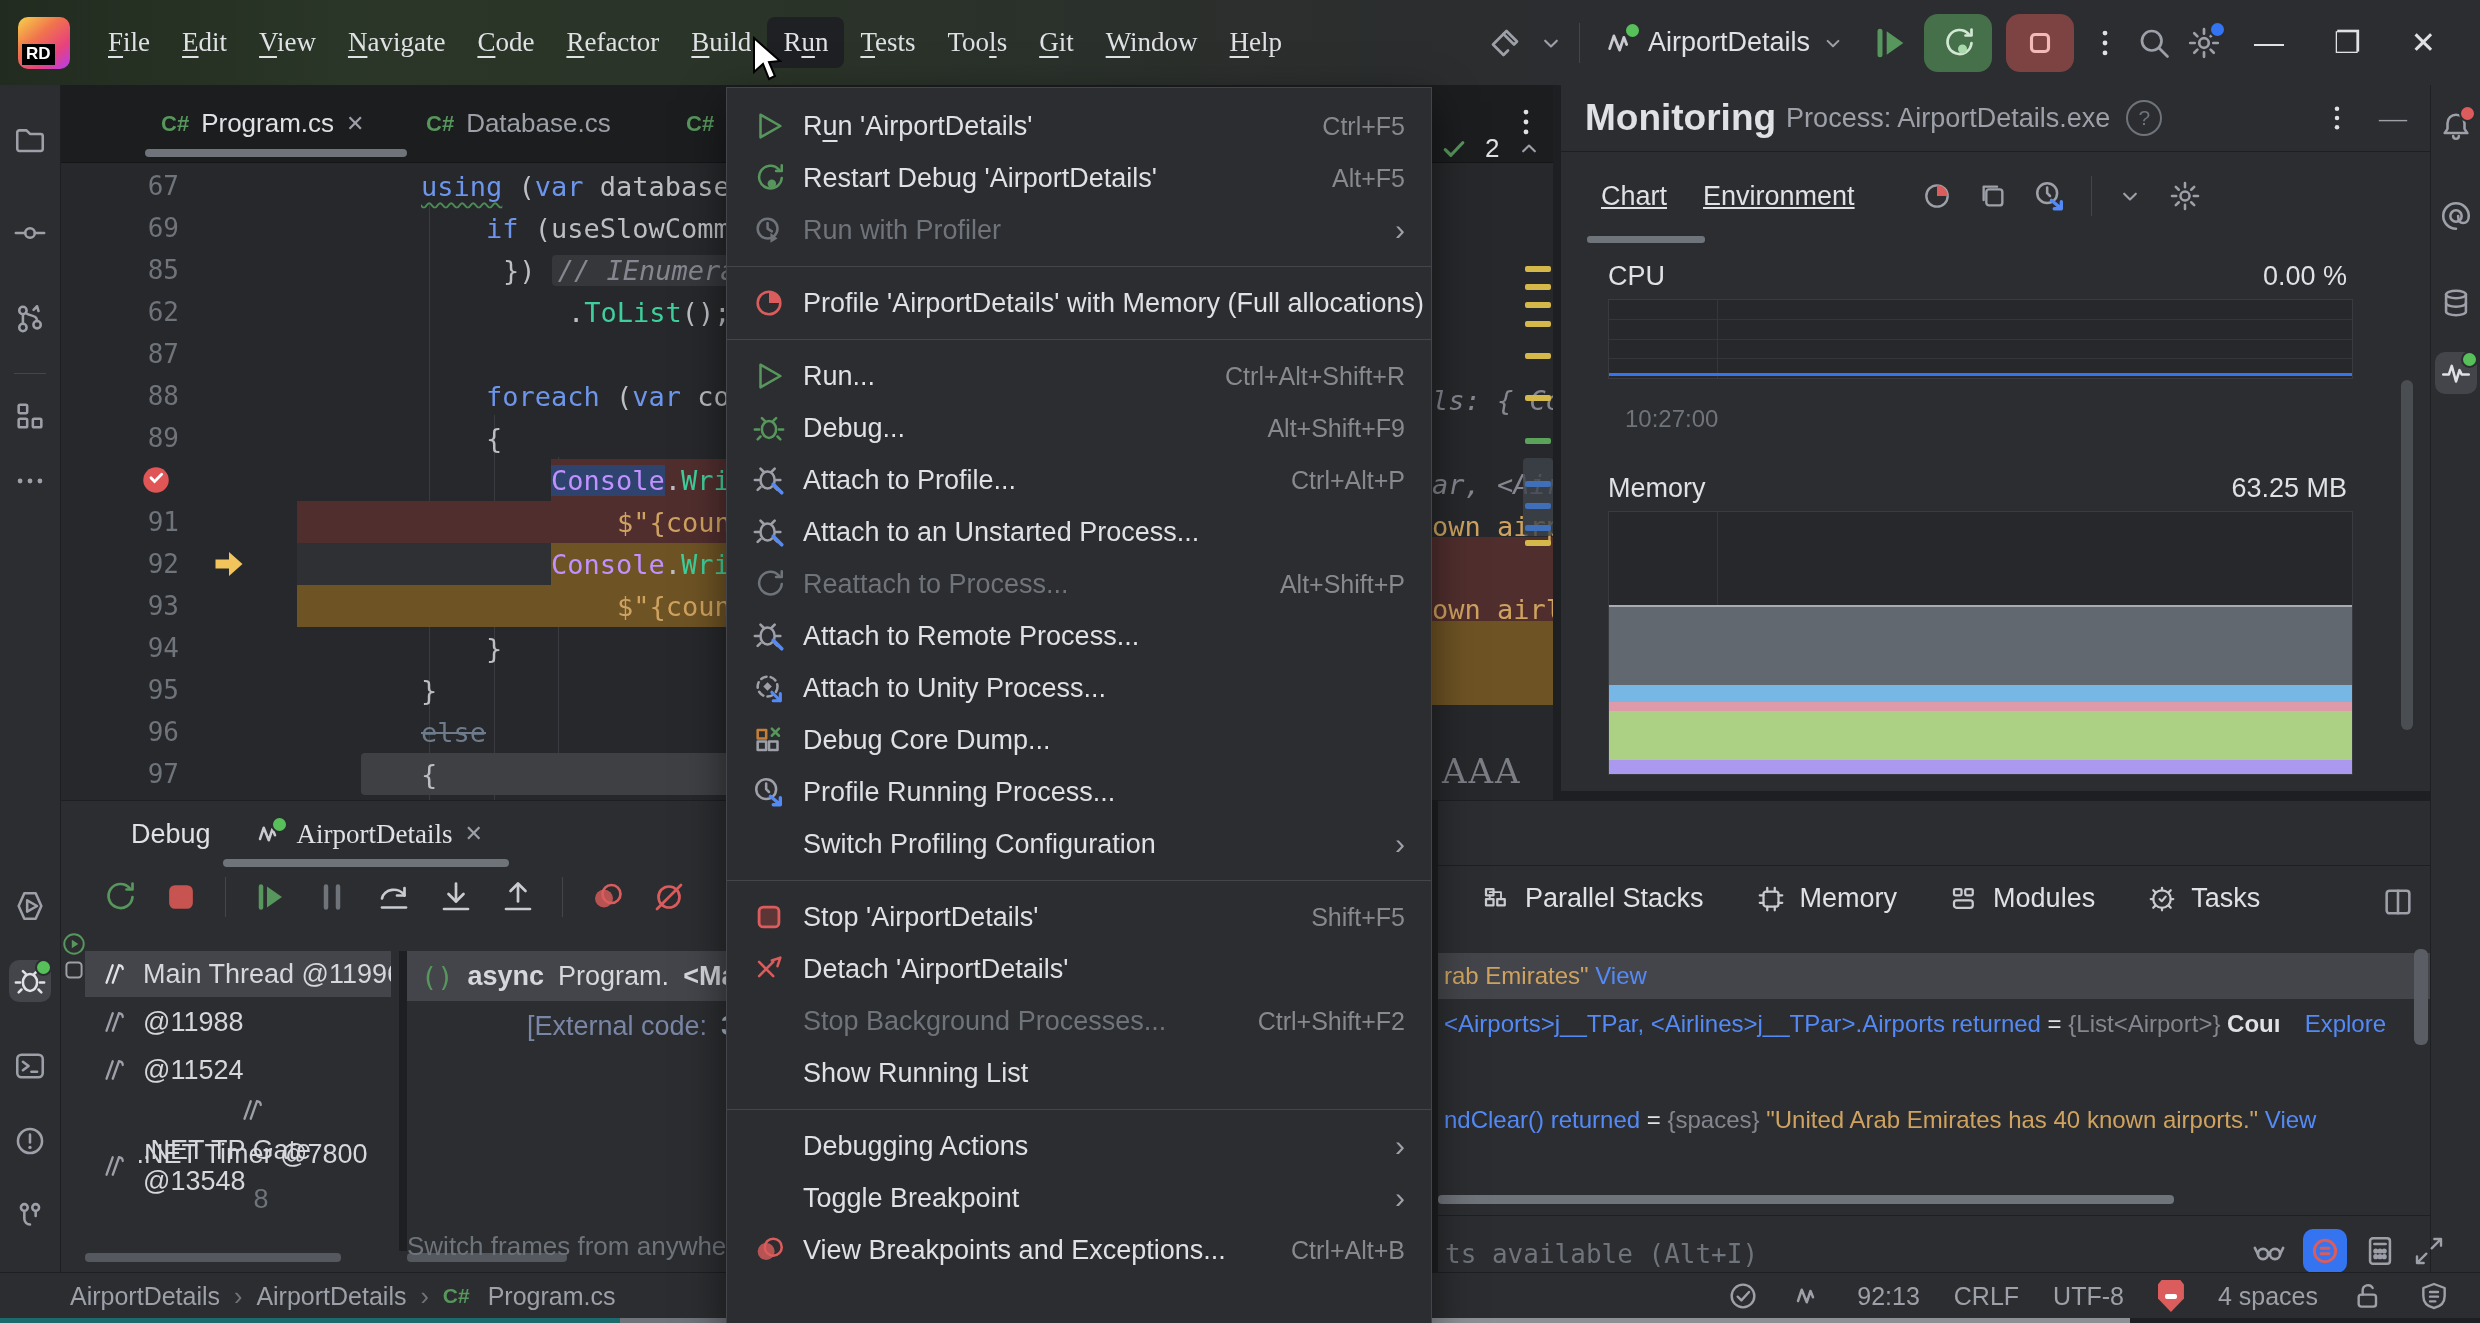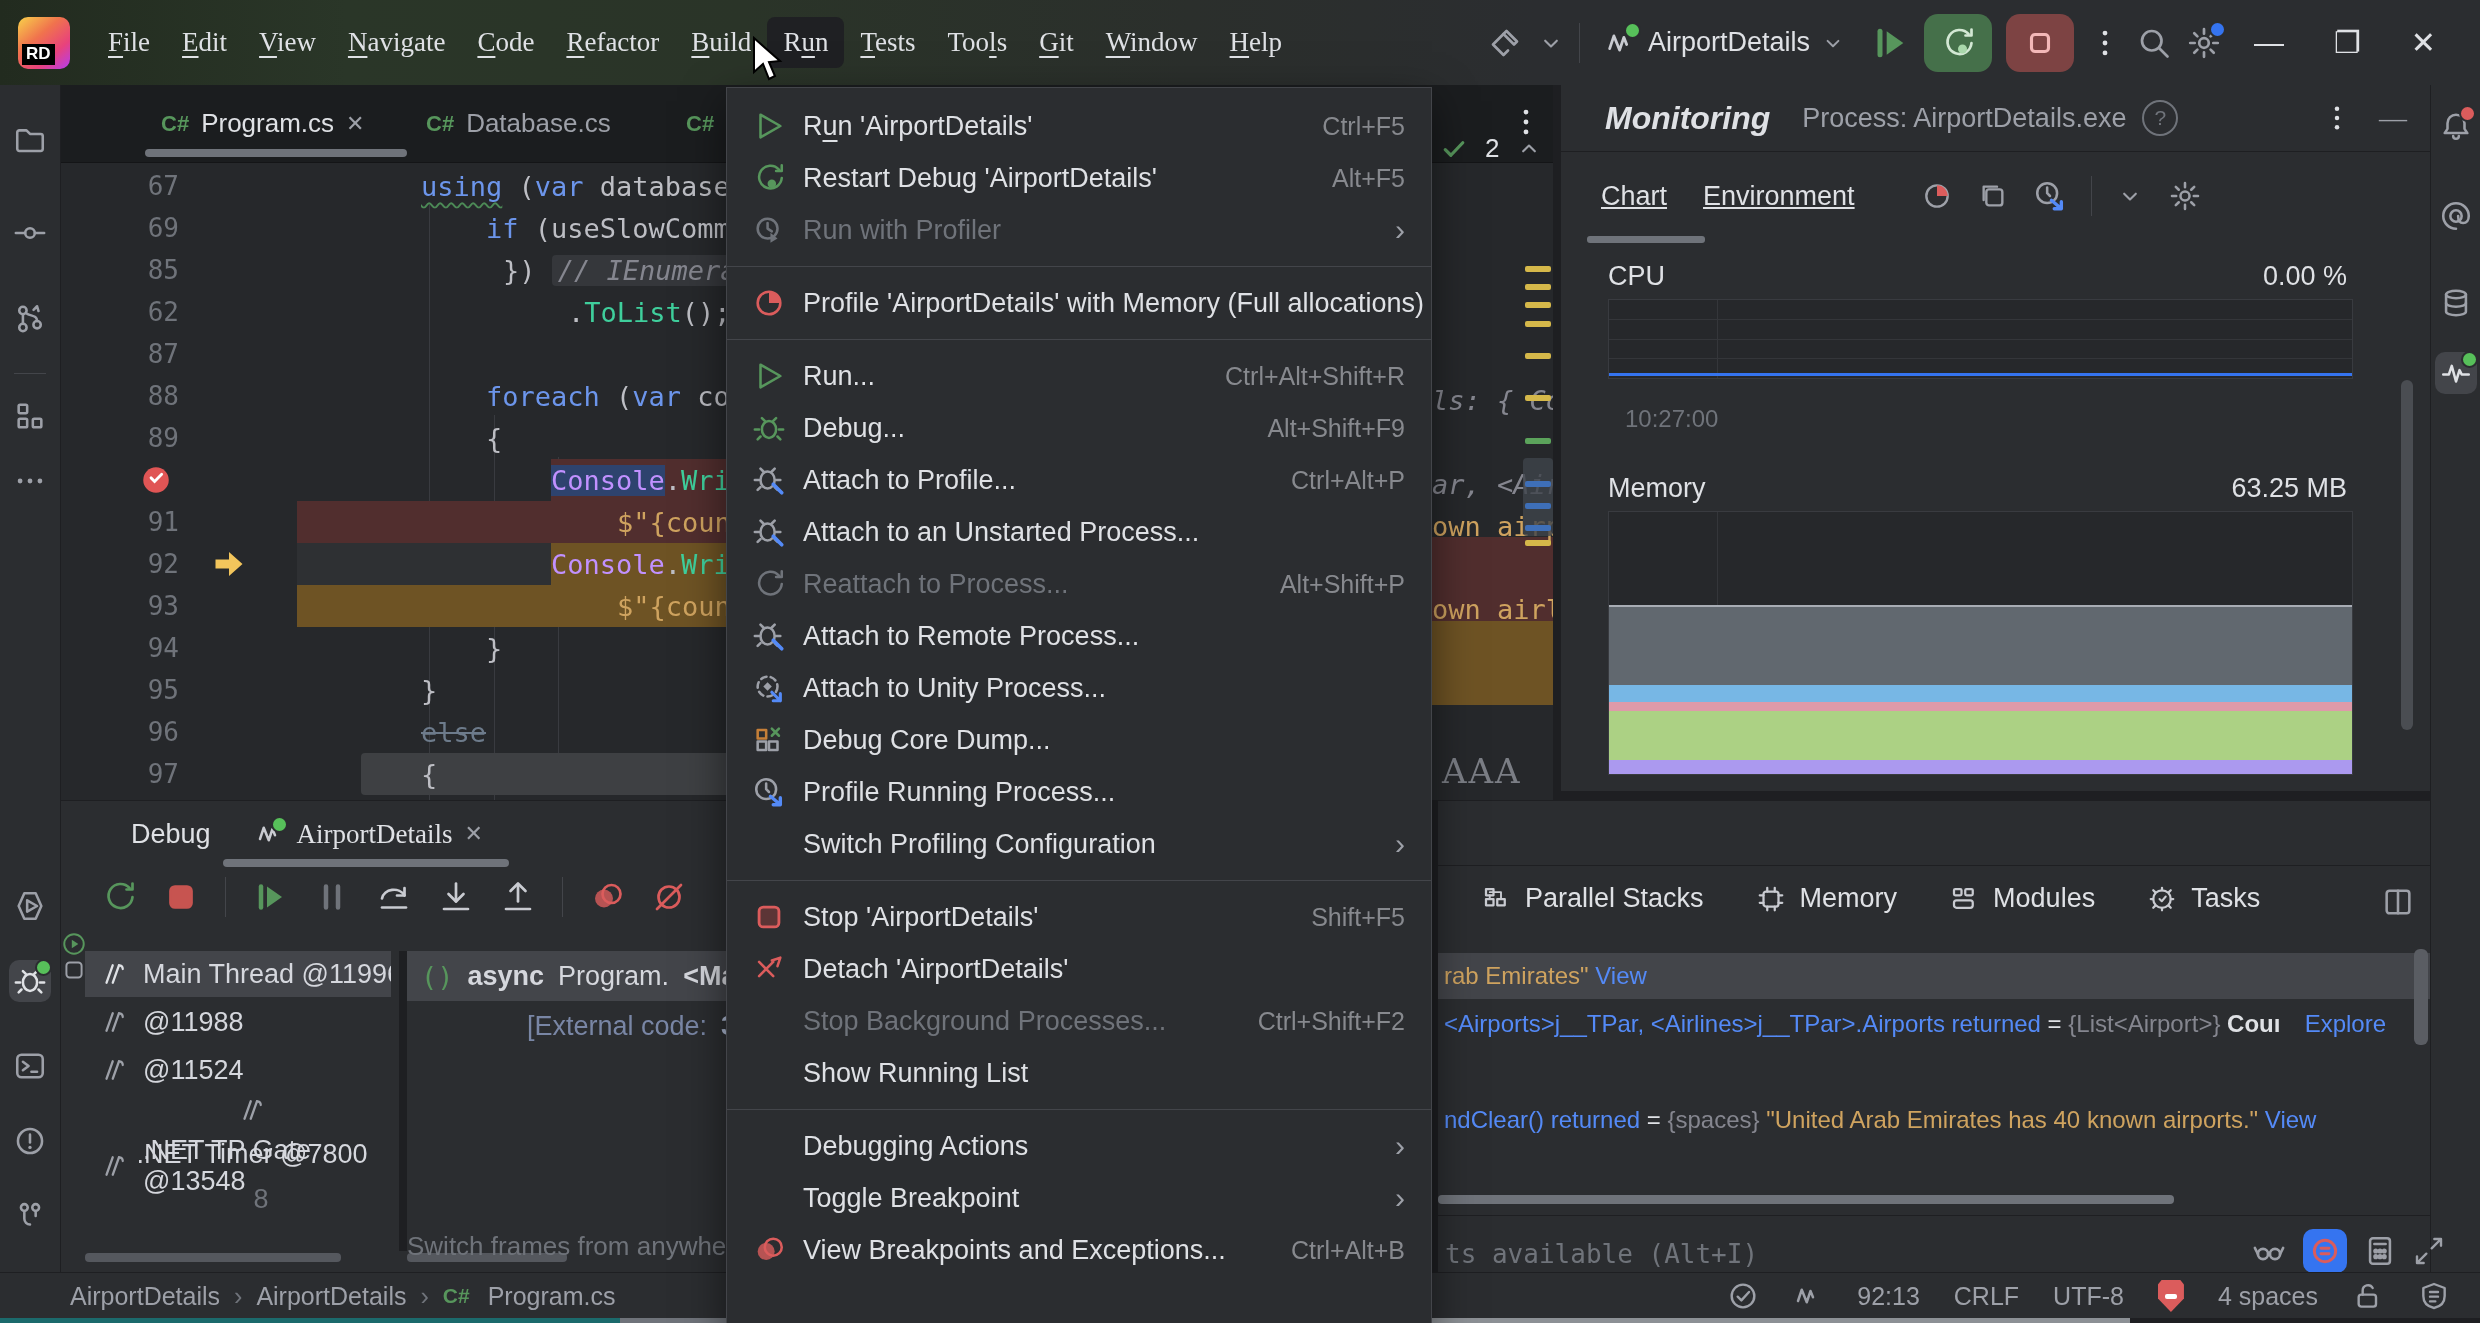--- a/index.html
+++ b/index.html
@@ -57,22 +57,22 @@
   .guide{position:absolute;width:1px;background:#393b40;}
   .gutter-ic{position:absolute;}
   
   .sliver-frag{position:absolute;font-family:"DejaVu Sans Mono",monospace;font-size:27px;white-space:pre;}
   .mark{position:absolute;width:26px;height:6px;border-radius:2px;}
   #insp-widget{position:absolute;display:flex;align-items:center;gap:16px;font-size:26px;color:#dfe1e5;}
 
   
   #monitor{left:1560px;top:85px;width:870px;height:706px;background:#2b2d30;border-left:1px solid #1e1f22;}
   #mon-head{position:absolute;left:0;top:0;width:870px;height:66px;border-bottom:1px solid #1e1f22;display:flex;align-items:center;}
-  #mon-title{font-size:32px;font-weight:bold;margin-left:44px;font-style:italic;}
-  #mon-proc{font-size:27px;color:#9da0a8;margin-left:32px;}
+  #mon-title{font-size:37px;font-weight:bold;margin-left:24px;}
+  #mon-proc{font-size:27px;color:#9da0a8;margin-left:10px;}
   .qmark{width:32px;height:32px;border:2px solid #6f737a;border-radius:50%;color:#6f737a;font-size:21px;
     display:flex;align-items:center;justify-content:center;margin-left:16px;}
   #mon-tabs{position:absolute;left:0;top:66px;width:870px;height:90px;display:flex;align-items:center;gap:36px;padding-left:40px;}
   .mon-tab{font-size:27px;color:#dfe1e5;text-decoration:underline;}
   .mon-minibar{position:absolute;left:26px;top:151px;width:118px;height:7px;background:#6f737a;border-radius:3px;}
   .chart-label{position:absolute;font-size:27px;color:#dfe1e5;}
   .chart-val{position:absolute;font-size:27px;color:#dfe1e5;text-align:right;}
   .chartbox{position:absolute;border:1px solid #393b40;background:#26282b;}
   .gridline{position:absolute;left:0;width:100%;height:1px;background:#34363a;}
   .vgridline{position:absolute;top:0;width:1px;height:100%;background:#34363a;}

